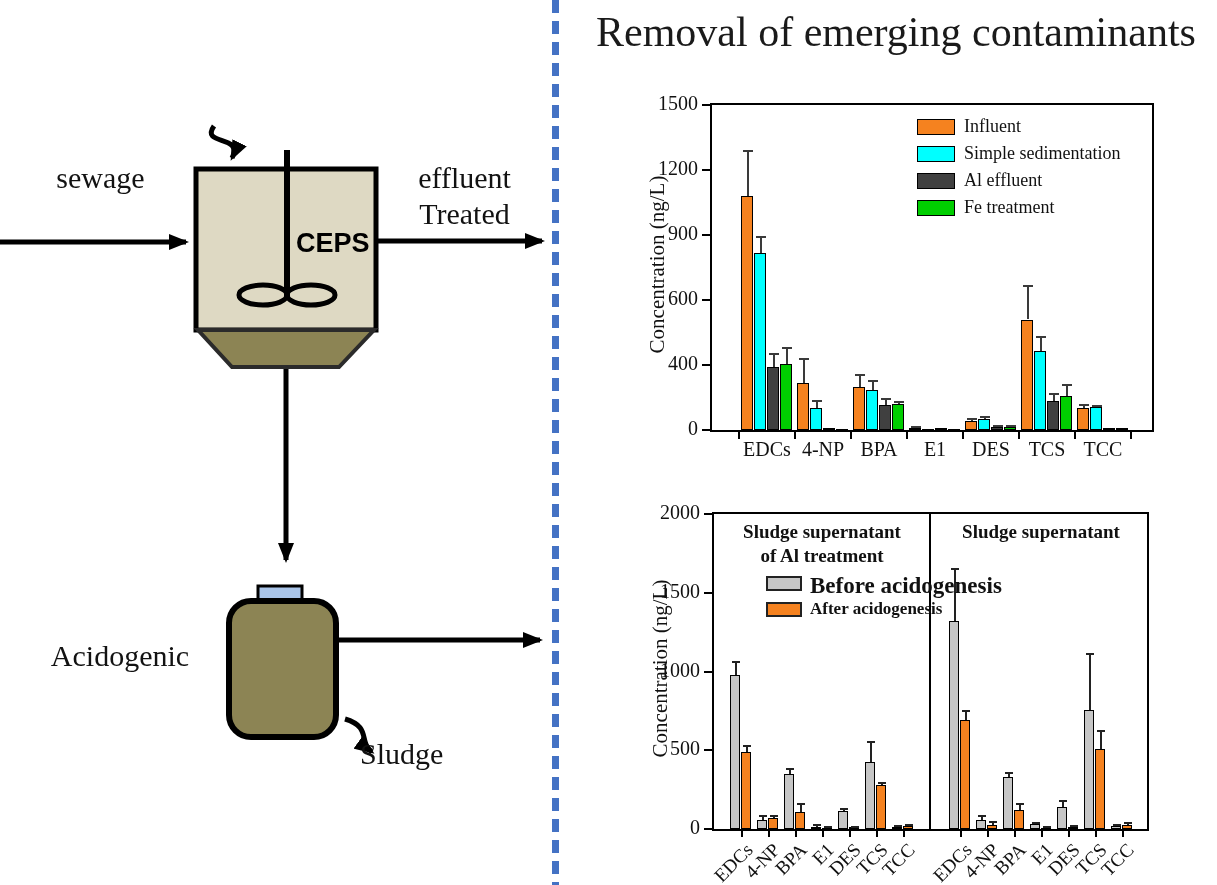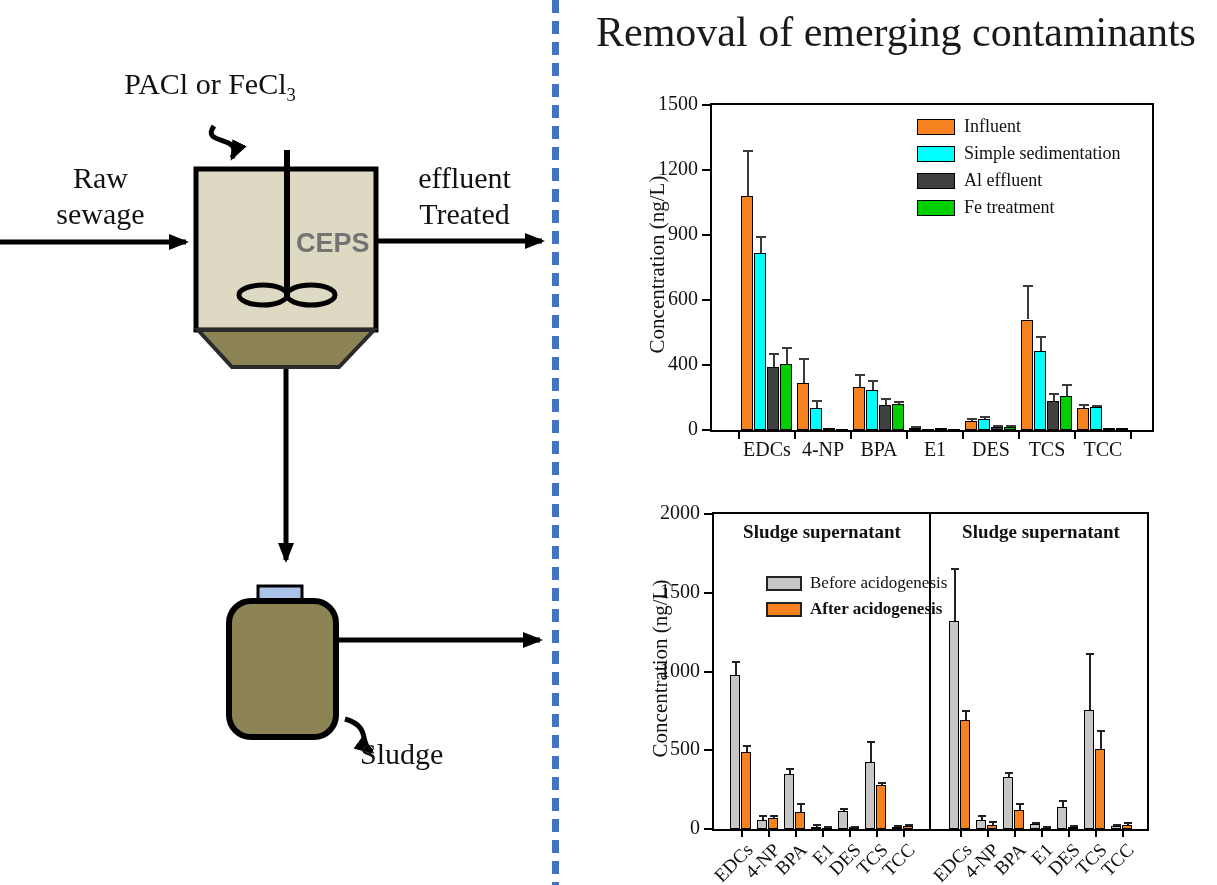--- a/index.html
+++ b/index.html
@@ -37,38 +37,35 @@
     <line x1="287" y1="150" x2="287" y2="297" stroke="#000" stroke-width="6"></line>
     <ellipse cx="263" cy="295" rx="24" ry="10" fill="none" stroke="#000" stroke-width="5"></ellipse>
     <ellipse cx="311" cy="295" rx="24" ry="10" fill="none" stroke="#000" stroke-width="5"></ellipse>
     <line x1="286" y1="369" x2="286" y2="560" stroke="#000" stroke-width="5" marker-end="url(#arrow)"></line>
     <rect x="258" y="586" width="44" height="18" fill="#A9C4E8" stroke="#000" stroke-width="3"></rect>
     <rect x="229" y="601" width="107" height="136" rx="22" fill="#8C8454" stroke="#000" stroke-width="6"></rect>
     <line x1="337" y1="640" x2="540" y2="640" stroke="#000" stroke-width="5" marker-end="url(#arrow)"></line>
     <path d="M345,719 C372,727 358,742 372,752" fill="none" stroke="#000" stroke-width="5" marker-end="url(#arrow)"></path>
   </svg>
 
-  <div class="lbl nowrap" style="left:100px;top:66px;width:220px;">
-    <span>PACl or FeCl</span><sub>3</sub>
-  </div>
 
   <div class="lbl" style="left:28px;top:160px;width:145px;">
-    <div>Raw</div>
     <div>sewage</div>
   </div>
 
   <div class="lbl" style="left:392px;top:160px;width:145px;">
     <div>effluent</div>
     <div>Treated</div>
   </div>
 
-  <div id="ceps-label" style="color: #737373;">CEPS</div>
+  <div id="ceps-label" style="color: #000000;">CEPS</div>
 
 
   <div class="lbl" style="left:35px;top:638px;width:170px;">
+    <div>Acidogenic</div>
   </div>
 
 
   <div class="lbl nowrap" style="left:360px;top:736px;width:110px;text-align:left;">Sludge</div>
 
   <div id="divider" style="background: repeating-linear-gradient(rgb(68, 114, 196) 0px, rgb(68, 114, 196) 13px, transparent 13px, transparent 21px);"></div>
 
   <div id="main-title">Removal of emerging contaminants</div>
 
   <div class="ylab" style="left:527px;top:252px;">Concentration (ng/L)</div>
@@ -188,20 +185,21 @@
       <div style="position: absolute; left: -66px; top: 223.25px; width: 52px; text-align: right; font-size: 20px;">500</div>
       <div style="position: absolute; left: -10px; top: 156.5px; width: 10px; height: 2px; background: rgb(0, 0, 0);"></div>
       <div style="position: absolute; left: -66px; top: 144.5px; width: 52px; text-align: right; font-size: 20px;">1000</div>
       <div style="position: absolute; left: -10px; top: 77.75px; width: 10px; height: 2px; background: rgb(0, 0, 0);"></div>
       <div style="position: absolute; left: -66px; top: 65.75px; width: 52px; text-align: right; font-size: 20px;">1500</div>
       <div style="position: absolute; left: -10px; top: -1px; width: 10px; height: 2px; background: rgb(0, 0, 0);"></div>
       <div style="position: absolute; left: -66px; top: -13px; width: 52px; text-align: right; font-size: 20px;">2000</div>
       <div style="position: absolute; left: 215px; top: 0px; width: 2px; height: 315px; background: rgb(0, 0, 0);"></div>
       <div style="position: absolute; left: 8px; top: 6px; width: 200px; text-align: center; font-size: 19px; font-weight: 600; line-height: 24px;">
         <div style="position: static;">Sludge supernatant</div>
+        <div style="position: static;">of Al treatment</div>
       </div>
       <div style="position: absolute; left: 26.5px; bottom: -8px; width: 2px; height: 8px; background: rgb(0, 0, 0);"></div>
       <div style="position: absolute; left: -56.5px; top: 325px; width: 84px; text-align: right; font-size: 19px; white-space: nowrap; transform: rotate(-45deg); transform-origin: right top;">EDCs</div>
       <div style="position: absolute; left: 16px; top: 161.438px; width: 10px; height: 153.562px; background: rgb(198, 198, 198); border: 1.5px solid rgb(0, 0, 0); box-sizing: border-box;"></div>
       <div style="position: absolute; left: 20.5px; top: 148.05px; width: 2px; height: 13.3875px; background: rgb(34, 34, 34);"></div>
       <div style="position: absolute; left: 17.5px; top: 147.05px; width: 8px; height: 2px; background: rgb(34, 34, 34);"></div>
       <div style="position: absolute; left: 27px; top: 237.825px; width: 10px; height: 77.175px; background: rgb(245, 130, 31); border: 1.5px solid rgb(0, 0, 0); box-sizing: border-box;"></div>
       <div style="position: absolute; left: 31.5px; top: 232.312px; width: 2px; height: 5.5125px; background: rgb(34, 34, 34);"></div>
       <div style="position: absolute; left: 28.5px; top: 231.312px; width: 8px; height: 2px; background: rgb(34, 34, 34);"></div>
       <div style="position: absolute; left: 53.5px; bottom: -8px; width: 2px; height: 8px; background: rgb(0, 0, 0);"></div>
@@ -305,18 +303,18 @@
       <div style="position: absolute; left: 382.5px; top: 215.562px; width: 8px; height: 2px; background: rgb(34, 34, 34);"></div>
       <div style="position: absolute; left: 407.5px; bottom: -8px; width: 2px; height: 8px; background: rgb(0, 0, 0);"></div>
       <div style="position: absolute; left: 324.5px; top: 325px; width: 84px; text-align: right; font-size: 19px; white-space: nowrap; transform: rotate(-45deg); transform-origin: right top;">TCC</div>
       <div style="position: absolute; left: 397px; top: 311.85px; width: 10px; height: 3.15px; background: rgb(198, 198, 198); border: 1.5px solid rgb(0, 0, 0); box-sizing: border-box;"></div>
       <div style="position: absolute; left: 401.5px; top: 311.062px; width: 2px; height: 0.7875px; background: rgb(34, 34, 34);"></div>
       <div style="position: absolute; left: 398.5px; top: 310.062px; width: 8px; height: 2px; background: rgb(34, 34, 34);"></div>
       <div style="position: absolute; left: 408px; top: 311.062px; width: 10px; height: 3.9375px; background: rgb(245, 130, 31); border: 1.5px solid rgb(0, 0, 0); box-sizing: border-box;"></div>
       <div style="position: absolute; left: 412.5px; top: 309.488px; width: 2px; height: 1.575px; background: rgb(34, 34, 34);"></div>
       <div style="position: absolute; left: 409.5px; top: 308.488px; width: 8px; height: 2px; background: rgb(34, 34, 34);"></div>
       <div style="position: absolute; left: 52px; top: 62px; width: 36px; height: 15px; background: rgb(198, 198, 198); border: 2px solid rgb(34, 34, 34); box-sizing: border-box;"></div>
-      <div style="position: absolute; left: 96px; top: 59px; font-size: 17px; font-weight: 400; white-space: nowrap;">Before acidogenesis</div>
+      <div style="position: absolute; left: 96px; top: 59px; font-size: 23px; font-weight: 700; white-space: nowrap;">Before acidogenesis</div>
       <div style="position: absolute; left: 52px; top: 88px; width: 36px; height: 15px; background: rgb(245, 130, 31); border: 2px solid rgb(34, 34, 34); box-sizing: border-box;"></div>
       <div style="position: absolute; left: 96px; top: 85px; font-size: 17px; font-weight: 600; white-space: nowrap;">After acidogenesis</div>
     </div>
 
 </div>
 
 </body></html>

